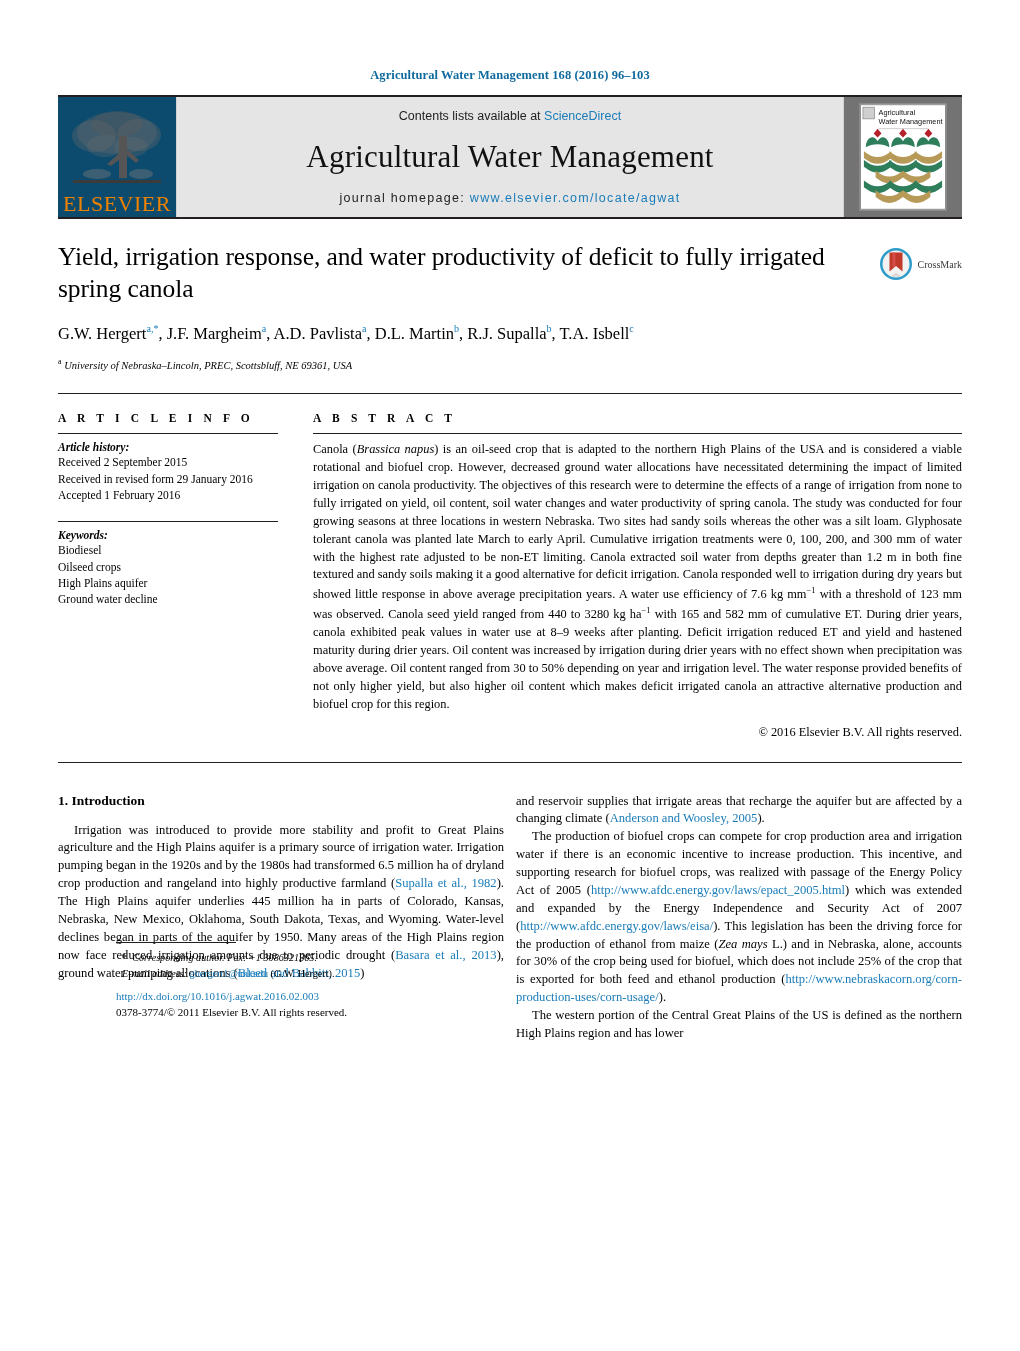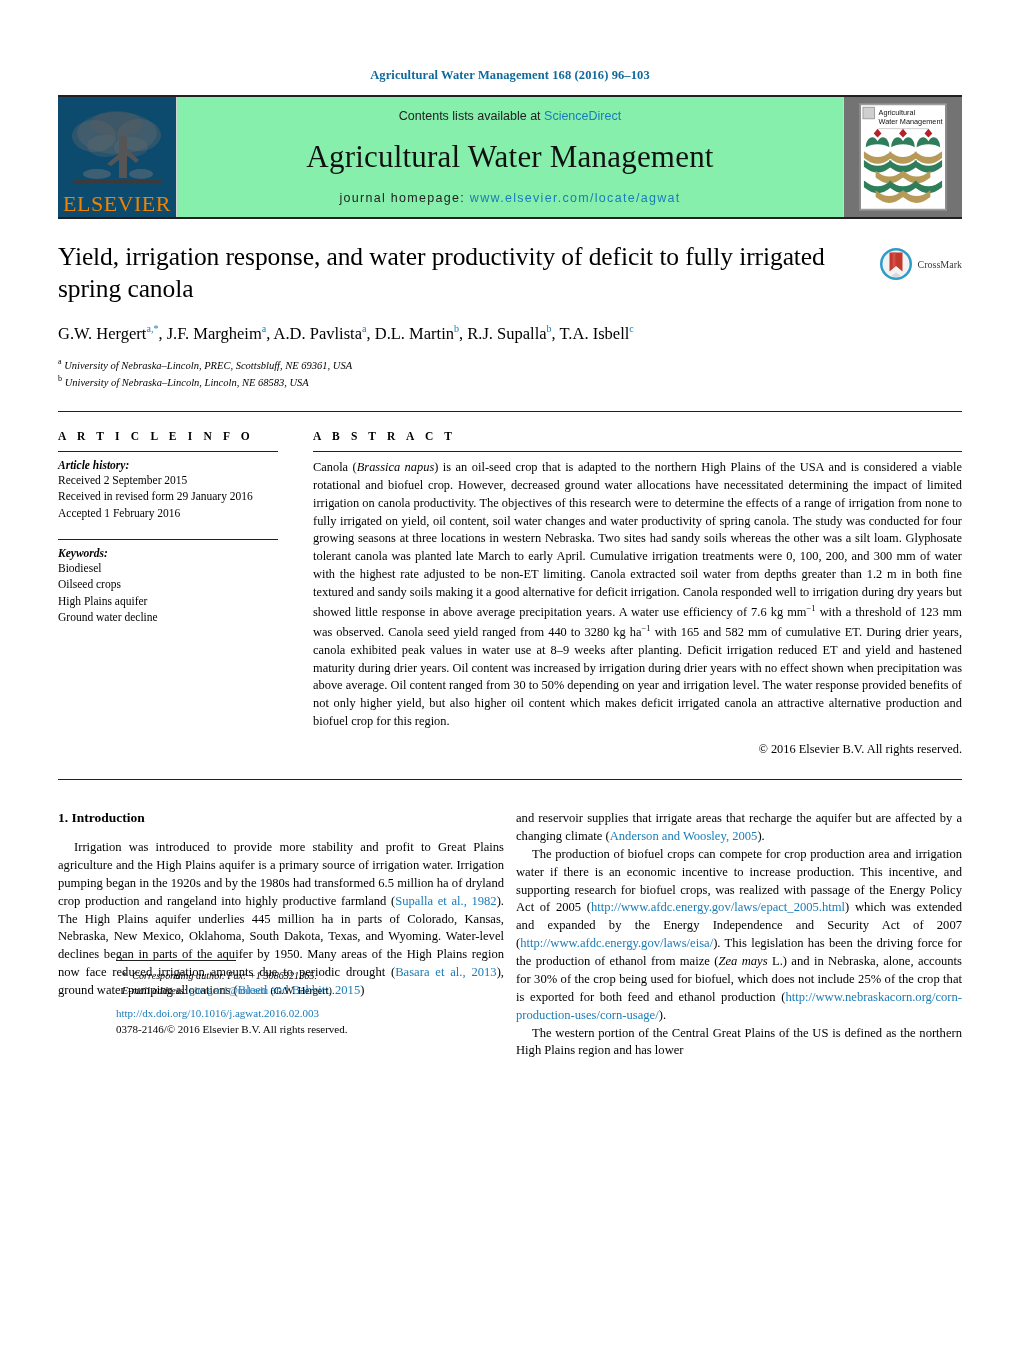--- a/index.html
+++ b/index.html
@@ -43,21 +43,21 @@
   .elsevier-word {
     color:#f08200;
     font-family:"Liberation Serif", serif;
     font-size:22px;
     letter-spacing:.5px;
     line-height:1;
     margin-top:1px;
   }
   .center-box {
     flex:1 1 auto;
-    background:#86efac;
+    background:#e5e5e5;
     border-left:1px solid #d3d3d3;
     border-right:1px solid #d3d3d3;
     display:flex; flex-direction:column;
     align-items:center; justify-content:space-between;
     padding:12px 6px 12px 6px;
   }
   .contents-line {
     font-family:"Liberation Sans", sans-serif;
     font-size:12.5px;
     color:#222;
@@ -318,21 +318,20 @@
   </div>
 
   <div class="title-rule-top"></div>
 
   <div class="title-block">
     <div class="title-left">
       <h1 class="paper-title">Yield, irrigation response, and water productivity of deficit to fully irrigated spring canola</h1>
       <div class="authors"><span>G.W. Hergert</span><sup>a,*</sup>, <span>J.F. Margheim</span><sup>a</sup>, <span>A.D. Pavlista</span><sup>a</sup>, <span>D.L. Martin</span><sup>b</sup>, <span>R.J. Supalla</span><sup>b</sup>, <span>T.A. Isbell</span><sup>c</sup></div>
       <div class="affils">
           <div><sup>a</sup> University of Nebraska–Lincoln, PREC, Scottsbluff, NE 69361, USA</div>
-          <div><sup>b</sup> University of Nebraska–Lincoln, Lincoln, NE 68583, USA</div>
         </div>
     </div>
     <div class="crossmark">
       <svg width="34" height="34" viewBox="0 0 34 34">
         <circle cx="17" cy="17" r="16" fill="#2e9cc9"></circle>
         <circle cx="17" cy="17" r="13.5" fill="#f2f2f2"></circle>
         <path d="M10.5 5.5 h13 v19 l-6.5 -5.5 -6.5 5.5 z" fill="#c0392b"></path>
         <path d="M13.5 5.5 h3 v13.5 l-3 2.6 z" fill="#d9534f" opacity="0.8"></path>
         <path d="M17 25.5 l5.5 4.2 h-11 z" fill="#d8d8d8"></path>
       </svg>
@@ -377,21 +376,21 @@
       <p class="body-p"><span>Irrigation was introduced to provide more stability and profit to Great Plains agriculture and the High Plains aquifer is a primary source of irrigation water. Irrigation pumping began in the 1920s and by the 1980s had transformed 6.5 million ha of dryland crop production and rangeland into highly productive farmland (</span><span class="lnk">Supalla et al., 1982</span><span>). The High Plains aquifer underlies 445 million ha in parts of Colorado, Kansas, Nebraska, New Mexico, Oklahoma, South Dakota, Texas, and Wyoming. Water-level declines began in parts of the aquifer by 1950. Many areas of the High Plains region now face reduced irrigation amounts due to periodic drought (</span><span class="lnk">Basara et al., 2013</span><span>), ground water pumping allocations (</span><span class="lnk">Bleed and Babbitt, 2015</span><span>)</span></p>
 
       <div class="footnote-wrap">
         <div class="fn-rule"></div>
         <div class="fn-line"><span class="star">*</span>&nbsp; <span>Corresponding author. Fax: +1 3086321365.</span></div>
         <div class="fn-line"><span>E-mail address:</span> <span class="lnk plain">ghergert1@unl.edu</span> <span class="plain">(G.W. Hergert).</span></div>
       </div>
 
       <div class="doi-block">
         <div class="doi-line">http://dx.doi.org/10.1016/j.agwat.2016.02.003</div>
-        <div class="issn-line">0378-2146/© 2016 Elsevier B.V. All rights reserved.</div>
+        <div class="issn-line">0378-3774/© 2011 Elsevier B.V. All rights reserved.</div>
       </div>
     </div>
 
     <div class="bcol">
       <p class="body-p noindent"><span>and reservoir supplies that irrigate areas that recharge the aquifer but are affected by a changing climate (</span><span class="lnk">Anderson and Woosley, 2005</span><span>).</span></p>
       <p class="body-p"><span>The production of biofuel crops can compete for crop production area and irrigation water if there is an economic incentive to increase production. This incentive, and supporting research for biofuel crops, was realized with passage of the Energy Policy Act of 2005 (</span><span class="lnk">http://www.afdc.energy.gov/laws/epact_2005.html</span><span>) which was extended and expanded by the Energy Independence and Security Act of 2007 (</span><span class="lnk">http://www.afdc.energy.gov/laws/eisa/</span><span>). This legislation has been the driving force for the production of ethanol from maize (</span><span class="ital">Zea mays</span><span> L.) and in Nebraska, alone, accounts for 30% of the crop being used for biofuel, which does not include 25% of the crop that is exported for both feed and ethanol production (</span><span class="lnk">http://www.nebraskacorn.org/corn-production-uses/corn-usage/</span><span>).</span></p>
       <p class="body-p">The western portion of the Central Great Plains of the US is defined as the northern High Plains region and has lower</p>
     </div>
   </div>
 

